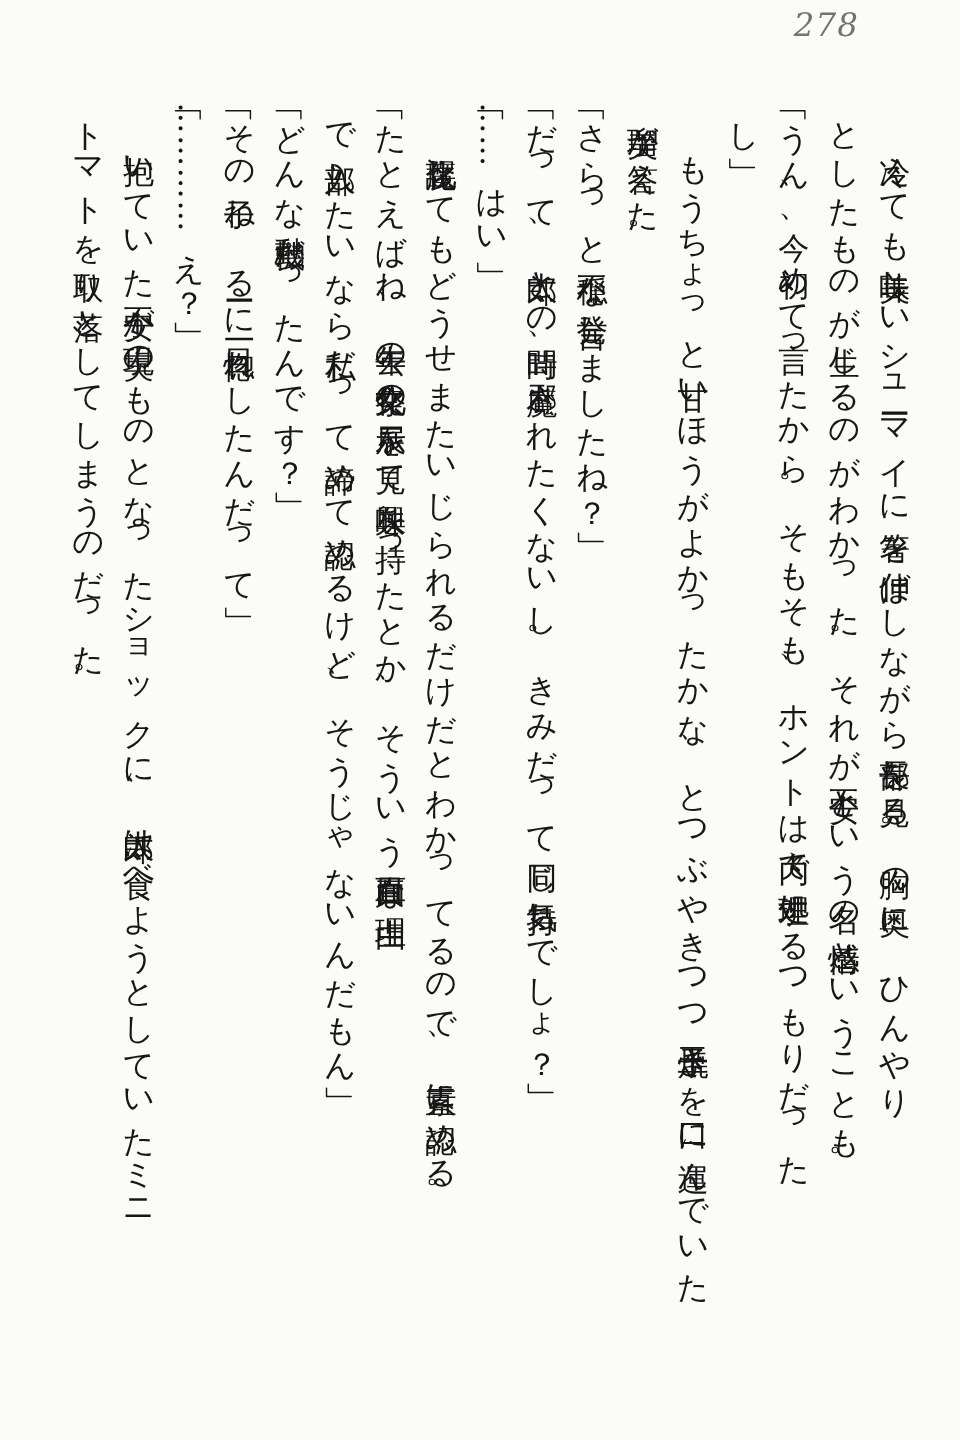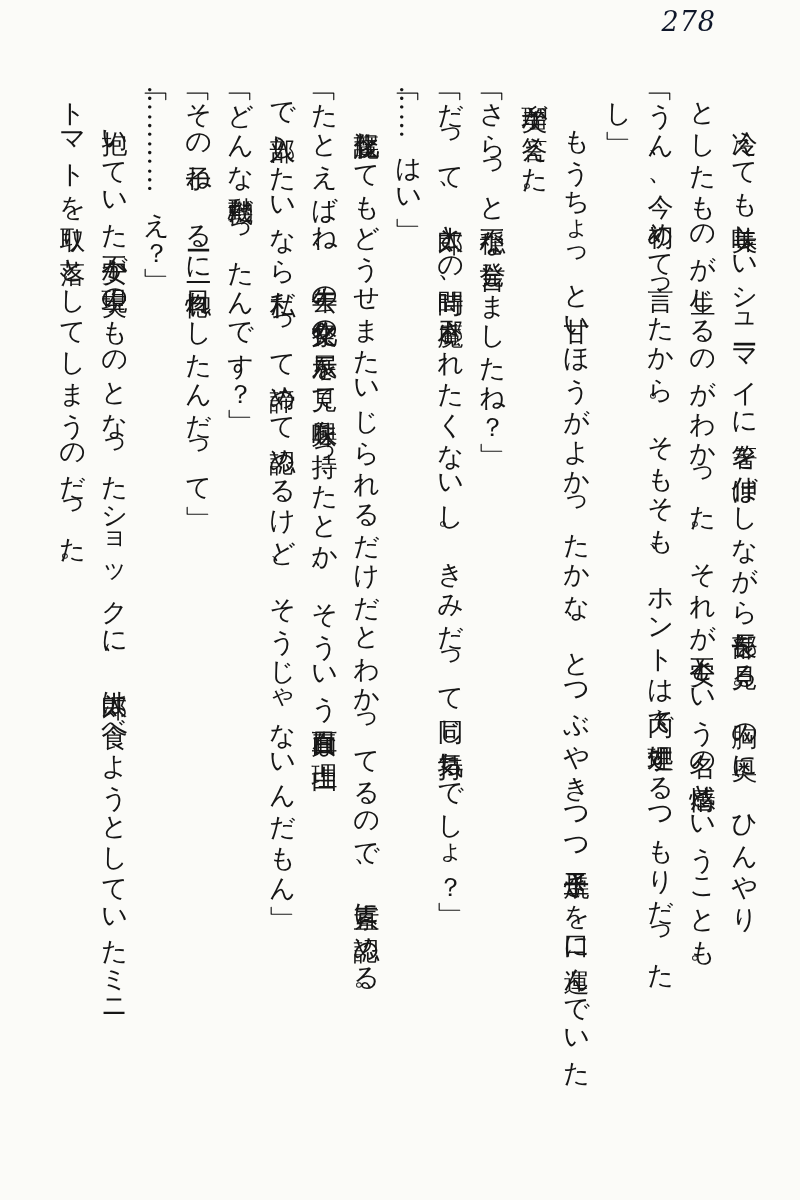--- a/index.html
+++ b/index.html
@@ -17,21 +17,21 @@
     background: #fbfbf8;
     overflow: hidden;
   }
   .page-number {
     position: absolute;
     top: 6px;
     right: 84px;
     font-size: 27px;
     font-style: italic;
     letter-spacing: 1px;
-    color: #0f172a;
+    color: #737373;
   }
   .text-block {
     position: absolute;
     top: 84px;
     right: 34px;
     height: 1070px;
     writing-mode: vertical-rl;
     text-orientation: mixed;
     font-size: 26px;
     color: #161616;

